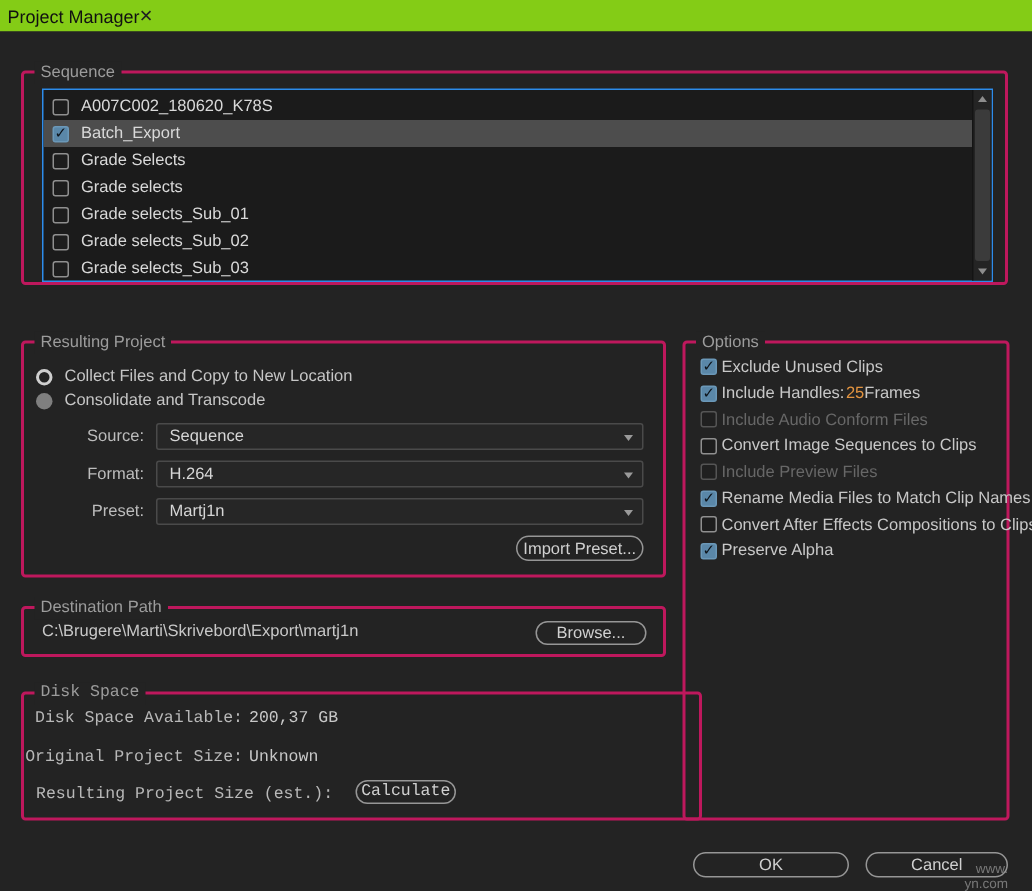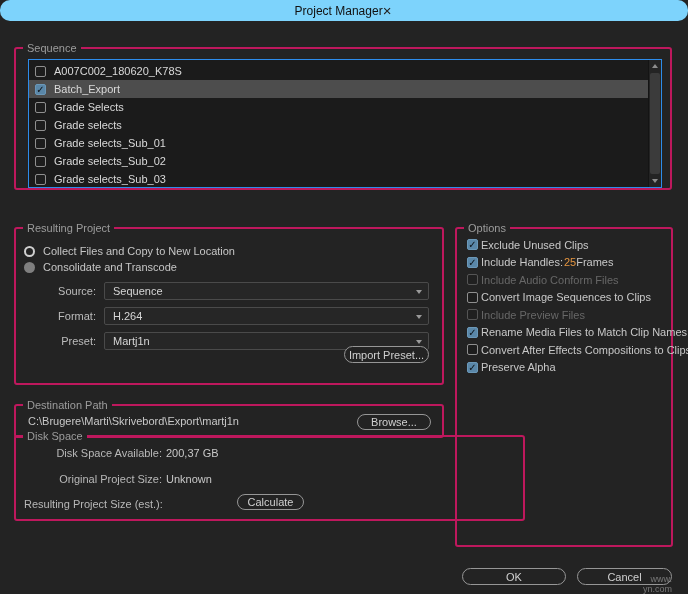--- a/index.html
+++ b/index.html
@@ -2,37 +2,37 @@
 <html><head>
 <meta charset="utf-8">
 <style>
   * { margin:0; padding:0; box-sizing:border-box; }
   html,body { background:#111; }
   body { font-family:"Liberation Sans","DejaVu Sans",sans-serif; }
 
   .window { position:relative; width:688px; height:594px; background:#232323; overflow:hidden; }
 
   
-  .titlebar { position:absolute; left:0; top:0; width:688px; height:21px; background:#7dd3fc;
-              display:flex; align-items:center; justify-content:center; padding:0 7px 0 5px;border-radius:10px; }
+  .titlebar { position:absolute; left:0; top:0; width:688px; height:21px; background:#84cc16;
+              display:flex; align-items:center; justify-content:flex-start; padding:0 7px 0 5px; }
   .titlebar .title { font-size:12px; color:#111; }
   .titlebar .close { font-size:15px; color:#222; line-height:1; cursor:default; }
 
   .dialog { position:absolute; left:0; top:21px; width:688px; height:573px; background:#232323; }
 
   
   .group { position:absolute; border:2px solid #be185d; border-radius:3px; }
   .group-label { position:absolute; top:-8px; left:7px; background:#232323; padding:0 4px;
                  font-size:11px; line-height:15px; color:#9c9c9c; white-space:nowrap; }
 
   .g-sequence    { left:14px;  top:26px;  width:658px; height:143px; }
   .g-resulting   { left:14px;  top:206px; width:430px; height:158px; }
   .g-options     { left:455px; top:206px; width:218px; height:320px; }
   .g-destination { left:14px;  top:383px; width:430px; height:34px;  }
-  .g-disk        { left:14px;  top:414px; width:511px; height:86px;  }
+  .g-disk        { left:14px;  top:440px; width:454px; height:86px;font-family:Liberation Mono, monospace;  }
 
   
   .seq-list { position:absolute; left:12px; top:10px; width:634px; height:129px;
               border:1px solid #2d8ceb; background:#1b1b1b; }
   .seq-rows { position:absolute; left:0; top:0; right:13px; bottom:0; padding-top:2px; overflow:hidden; }
   .seq-row { display:flex; align-items:center; height:18px; padding-left:6px; gap:8px; }
   .seq-row.selected { background:#4d4d4d; }
   .seq-name { font-size:11px; color:#d9d9d9; white-space:nowrap; }
 
   
@@ -65,21 +65,21 @@
   .dropdown { position:absolute; left:88px; width:325px; height:18px; background:#262626;
               border:1px solid #4a4a4a; border-radius:2px; }
   .dd-value { position:absolute; left:8px; top:0; font-size:11px; line-height:16px; color:#d6d6d6; }
   .dd-chevron { position:absolute; right:6px; top:7px; width:0; height:0;
               border-left:3.5px solid transparent; border-right:3.5px solid transparent; border-top:4px solid #9a9a9a; }
 
   
   .btn { position:absolute; border:1px solid #969696; border-radius:9px; background:#232323;
          color:#d0d0d0; font-size:11px; display:flex; align-items:center; justify-content:center;
          white-space:nowrap; cursor:default; }
-  .btn-import { left:328px; top:117px; width:85px; height:17px; }
+  .btn-import { left:328px; top:128px; width:85px; height:17px; }
   .btn-browse { left:341px; top:8px;  width:74px; height:16px; }
   .btn-calc   { left:221px; top:57px; width:67px; height:16px; }
   .btn-ok     { left:462px; top:547px; width:104px; height:17px; }
   .btn-cancel { left:577px; top:547px; width:95px;  height:17px; }
 
   
   .opt-rows { position:absolute; left:0; top:0; right:0; bottom:0; padding:7px 0 0 10px; }
   .opt-row { display:flex; align-items:center; height:17.5px; gap:3px; }
   .opt-label { font-size:11px; color:#c8c8c8; white-space:nowrap; }
   .opt-row .hot-value { font-size:11px; color:#e39440; margin-left:-2px; }

